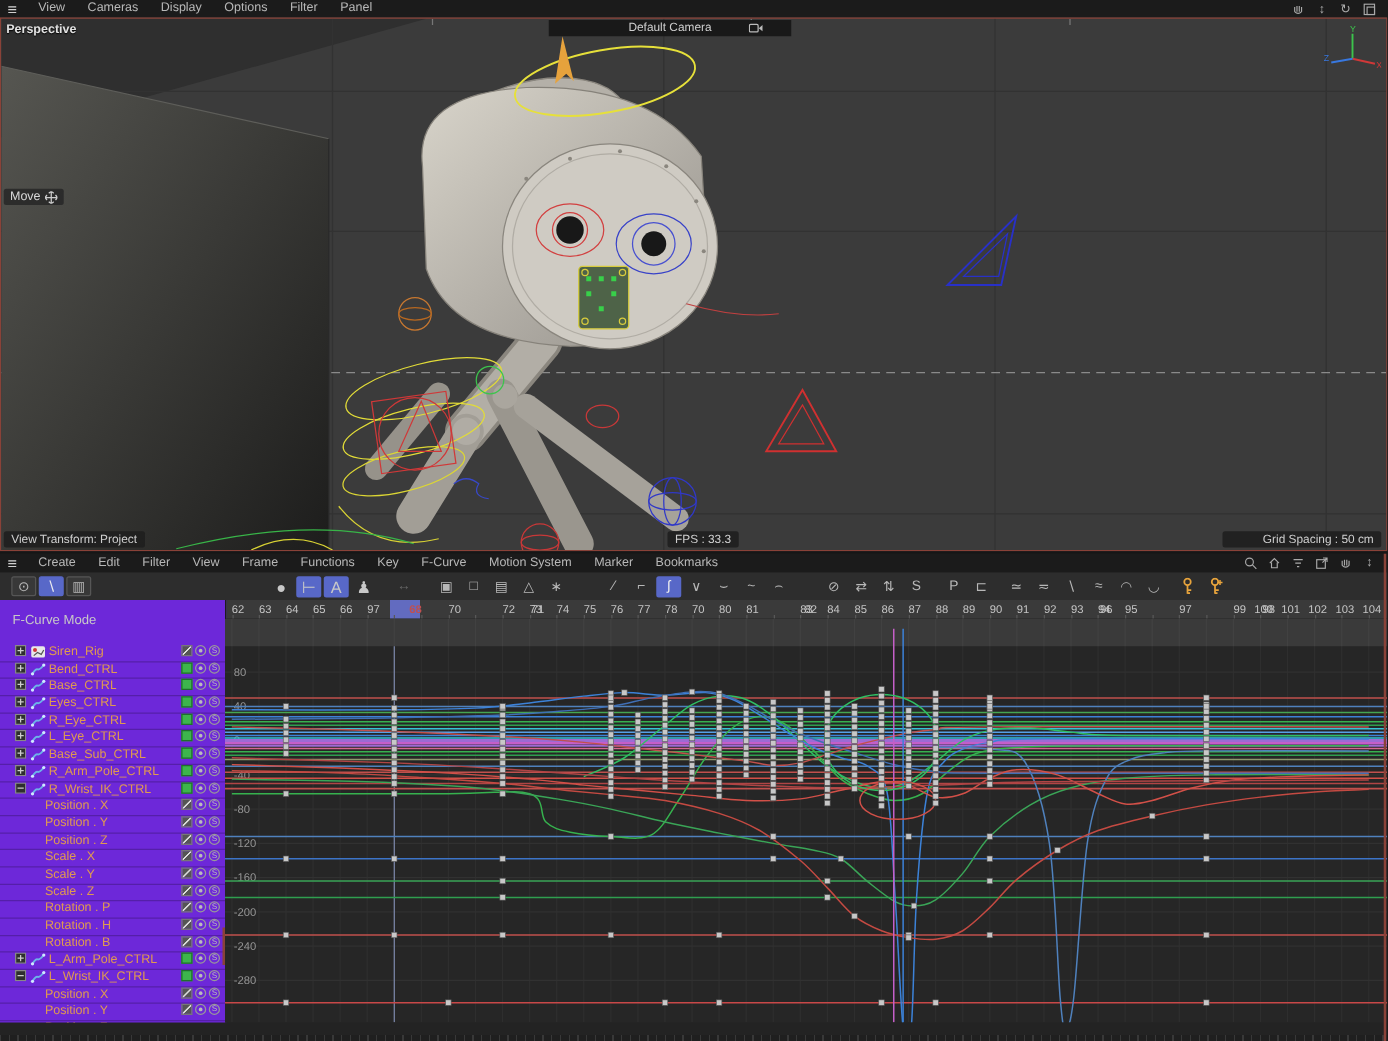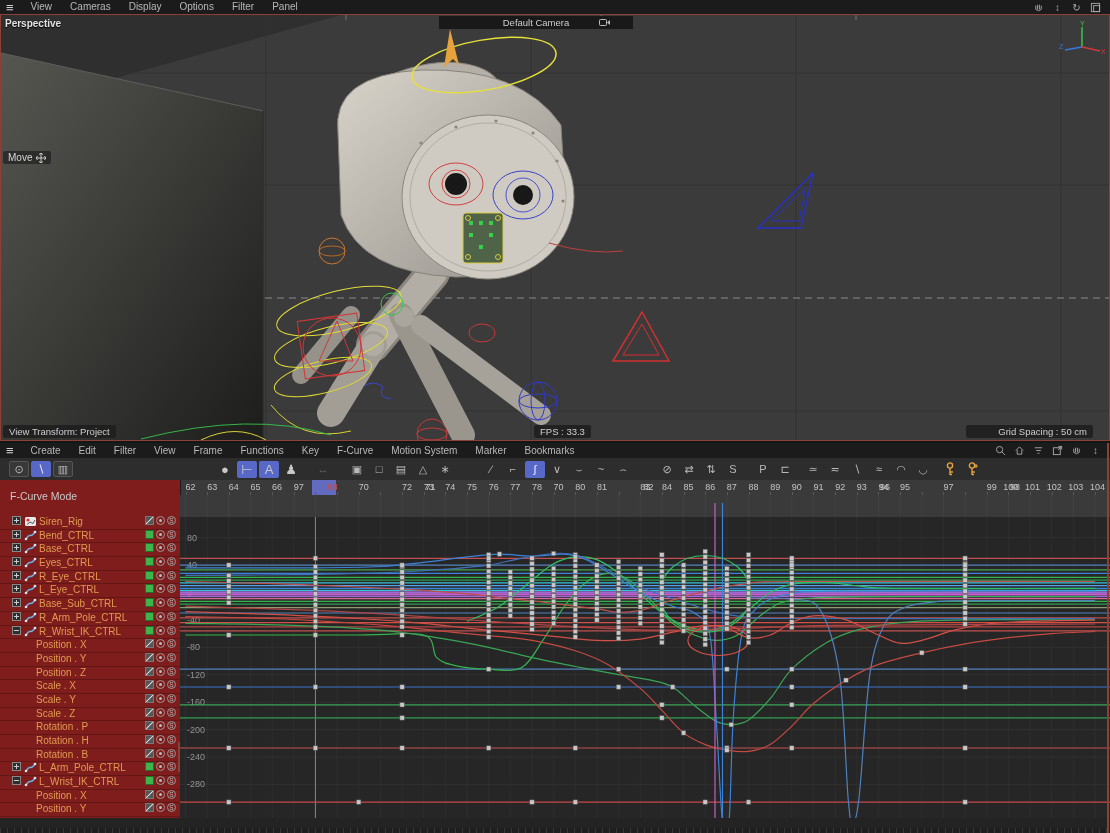--- a/index.html
+++ b/index.html
@@ -19,41 +19,41 @@
   #scene{position:absolute;left:0;top:0;}
   .vp-label{position:absolute;left:4px;top:3px;font-size:10px;font-weight:bold;color:#e2e2e2;text-shadow:0 1px 1px #000;}
   .cam-bar{position:absolute;left:438px;top:1px;width:194px;height:13px;background:#191919;
            display:flex;align-items:center;justify-content:center;font-size:9.5px;color:#cfcfcf;}
   .cam-bar svg{position:absolute;right:22px;top:2px;}
   .move-chip{position:absolute;left:2px;top:136px;background:#2a2a2af2;padding:1px 5px;border-radius:2px;
              font-size:10px;color:#d8d8d8;display:flex;align-items:center;gap:4px;}
   .gizmo{position:absolute;right:4px;top:4px;}
   .vp-chip{position:absolute;bottom:2px;background:#1d1d1dd9;color:#cfcfcf;font-size:9.5px;
            padding:1px 6px;border-radius:2px;}
-  .chip-left{left:2px;} .chip-fps{left:533px;} .chip-grid{right:16px;padding-left:32px;}
+  .chip-left{left:2px;} .chip-fps{left:533px;} .chip-grid{right:4px;padding-left:32px;}
   
   #toolbar{position:absolute;left:0;top:458px;width:1110px;height:22px;background:#2d2d2d;
            display:flex;align-items:center;border-bottom:1px solid #1c1c1c;}
   .tbgroup{display:flex;align-items:center;}
   .tbtn{width:20px;height:17px;margin:0 1px;display:flex;align-items:center;justify-content:center;
         font-size:11px;color:#b8b8b8;border-radius:2px;}
   .tbtn.framed{border:1px solid #565656;background:#383838;width:18px;height:14px;}
   .tbtn.selected{background:#5868c8;color:#f0f0f0;border-color:#5868c8;}
   .tbtn.big{font-size:13px;color:#c8c8c8;}
   .tbtn.dim{color:#666;}
   .tbtn.orange{color:#e8a43c;}
   
   #ruler{position:absolute;left:180px;top:480px;width:930px;height:15px;background:#3a3a3a;
          border-bottom:1px solid #2a2a2a;overflow:hidden;font-size:9px;color:#c4c4c4;}
   .rnum{position:absolute;top:2px;width:20px;text-align:right;}
   .rtick{position:absolute;bottom:0;width:1px;height:3px;background:#585858;}
   .rhl{position:absolute;top:0;height:15px;background:#6a74d8d9;}
   .rnum.cur{color:#c05050;font-weight:bold;}
   
-  #leftpanel{position:absolute;left:0;top:480px;width:180px;height:338px;background:#7f1d1d;
+  #leftpanel{position:absolute;left:0;top:480px;width:180px;height:338px;background:#6d28d9;
              border-right:1px solid #1d1d1d;overflow:hidden;}
   .mode-label{position:absolute;left:10px;top:10px;font-size:10.5px;color:#c8c8c8;}
   #tree{position:absolute;left:0;top:36px;width:180px;}
   .trow{height:12.7px;display:flex;align-items:flex-start;font-size:10px;color:#e09a50;
         border-bottom:1px solid rgba(0,0,0,.22);white-space:nowrap;}
   .trow .lbl{overflow:hidden;text-overflow:ellipsis;}
   .trow .exp{width:9px;height:9px;margin:0 3px 0 12px;flex:none;}
   .trow.channel{padding-left:36px;}
   .ticon{width:13px;height:11px;margin-right:2px;flex:none;}
   .tright{margin-left:auto;display:flex;align-items:center;gap:2px;padding-right:4px;}

